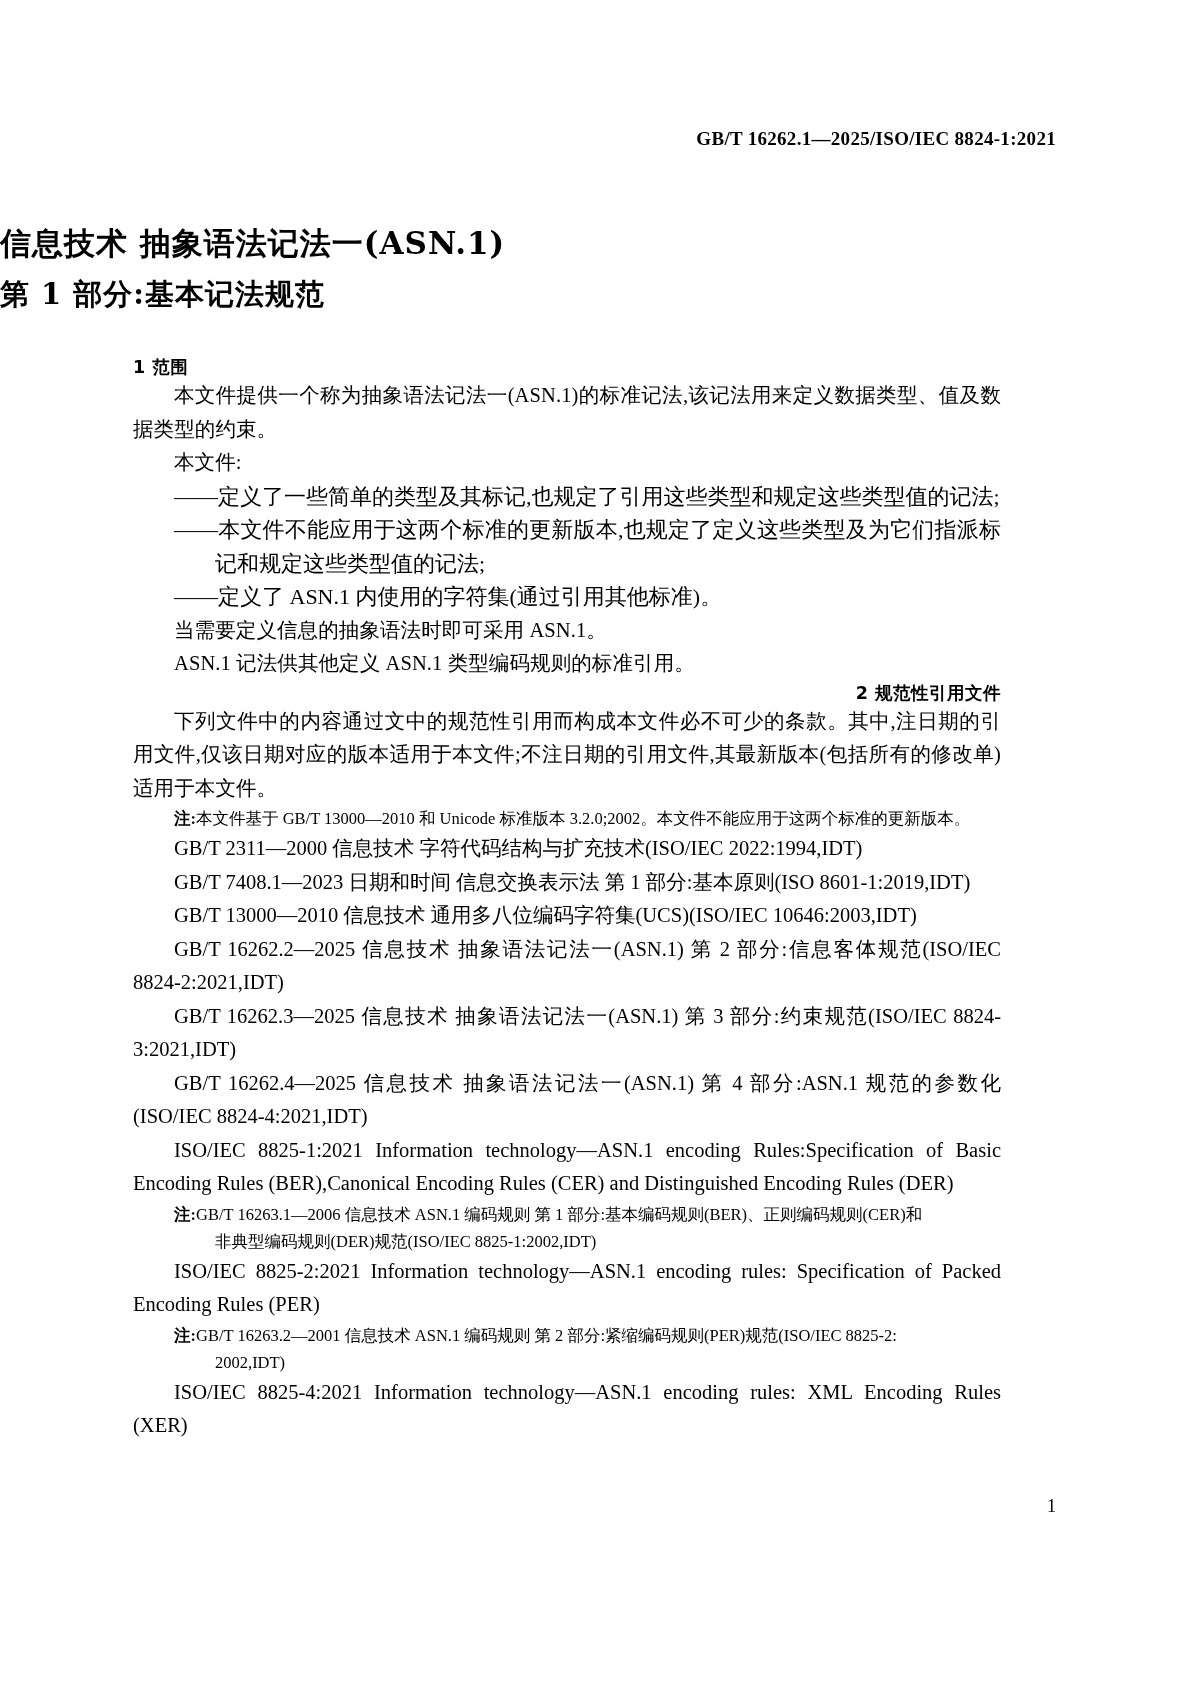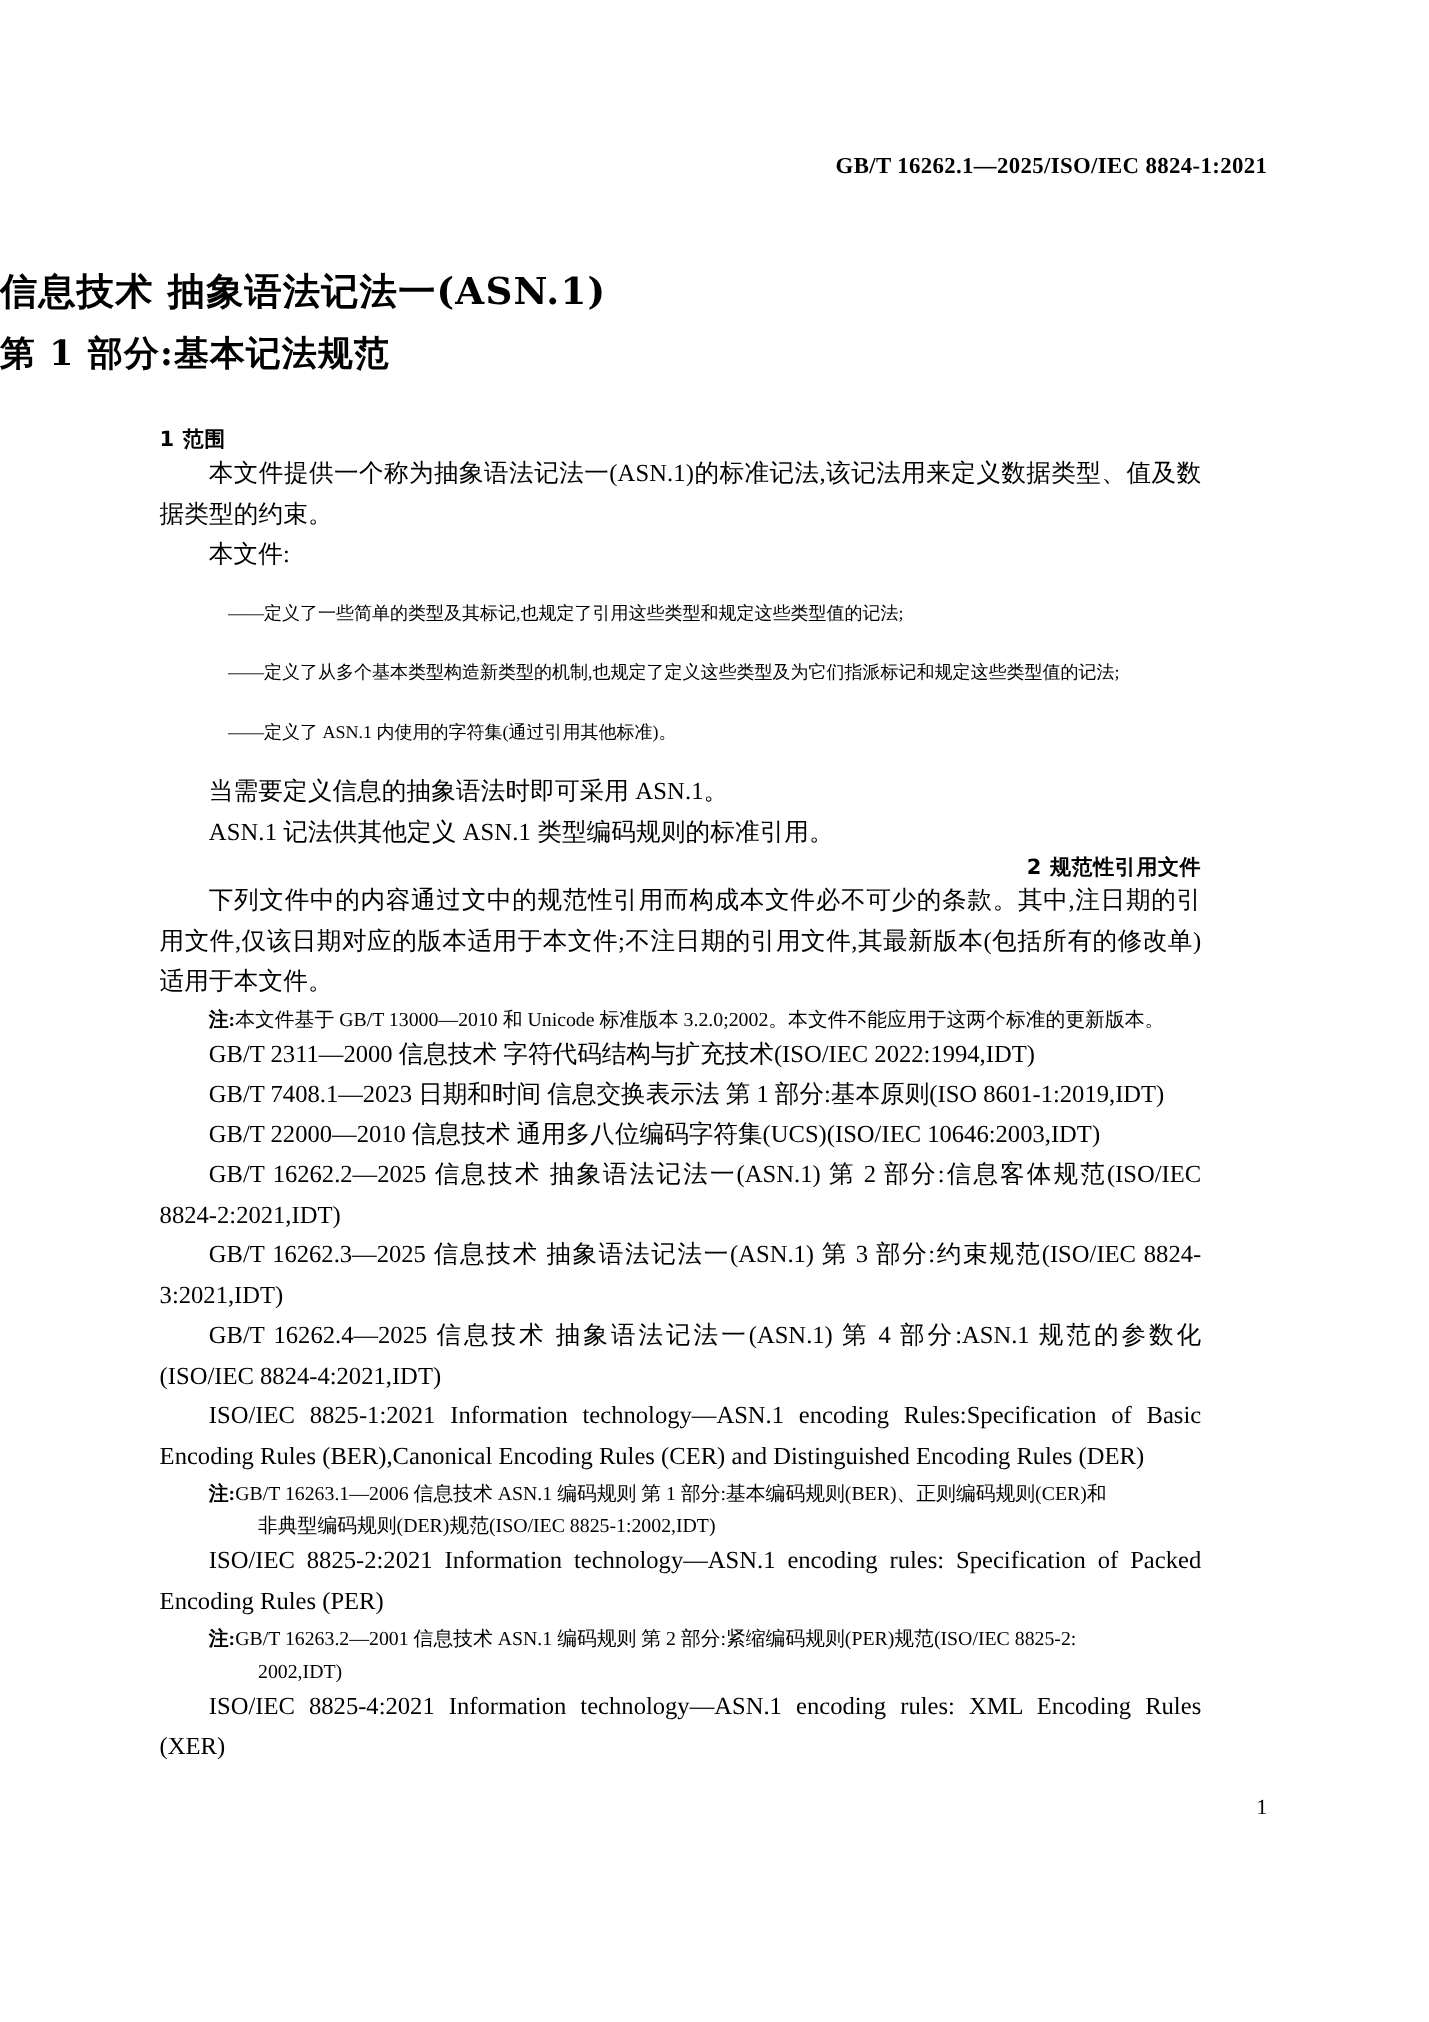--- a/index.html
+++ b/index.html
@@ -90,27 +90,27 @@
   }
   .indent { text-indent: 41px; }
   .first-para { margin-top: 28px; }
 
   ul.dash-list {
     list-style: none;
     margin: 0;
     padding: 0;
   }
   ul.dash-list li {
-    font-size: 15px;
+    font-size: 22px;
     line-height: 33.5px;
     text-align: justify;
     text-justify: inter-ideograph;
     padding-left: 82px;
     text-indent: -41px;
-    margin: 16px;
+    margin: 0;
   }
 
   p.note {
     margin: 0;
     font-size: 16.5px;
     line-height: 27px;
     text-align: justify;
     text-justify: inter-ideograph;
     padding-left: 41px;
   }
@@ -158,39 +158,39 @@
   <div class="content">
 
     <h2 class="section-heading sec1-heading">1   范围</h2>
 
     <p class="body-text indent first-para">本文件提供一个称为抽象语法记法一(ASN.1)的标准记法,该记法用来定义数据类型、值及数据类型的约束。</p>
 
     <p class="body-text indent">本文件:</p>
 
     <ul class="dash-list">
       <li>——定义了一些简单的类型及其标记,也规定了引用这些类型和规定这些类型值的记法;</li>
-      <li>——定义了从多个基本类型构造新类型的机制,也规定了定义这些类型及为它们指派标记和规定这些类型值的记法;</li>
+      <li>——本文件不能应用于这两个标准的更新版本,也规定了定义这些类型及为它们指派标记和规定这些类型值的记法;</li>
       <li>——定义了 ASN.1 内使用的字符集(通过引用其他标准)。</li>
     </ul>
 
     <p class="body-text indent">当需要定义信息的抽象语法时即可采用 ASN.1。</p>
 
     <p class="body-text indent">ASN.1 记法供其他定义 ASN.1 类型编码规则的标准引用。</p>
 
     <h2 class="section-heading sec2-heading">2   规范性引用文件</h2>
 
     <p class="body-text indent first-para">下列文件中的内容通过文中的规范性引用而构成本文件必不可少的条款。其中,注日期的引用文件,仅该日期对应的版本适用于本文件;不注日期的引用文件,其最新版本(包括所有的修改单)适用于本文件。</p>
 
     <p class="note">
       <span class="note-label">注:</span><span>本文件基于 GB/T 13000—2010 和 Unicode 标准版本 3.2.0;2002。本文件不能应用于这两个标准的更新版本。</span>
     </p>
 
     <p class="ref-item">GB/T 2311—2000   信息技术   字符代码结构与扩充技术(ISO/IEC 2022:1994,IDT)</p>
     <p class="ref-item">GB/T 7408.1—2023   日期和时间   信息交换表示法   第 1 部分:基本原则(ISO 8601-1:2019,IDT)</p>
-    <p class="ref-item">GB/T 22000—2010   信息技术   通用多八位编码字符集(UCS)(ISO/IEC 10646:2003,IDT)</p>
+    <p class="ref-item">GB/T 13000—2010   信息技术   通用多八位编码字符集(UCS)(ISO/IEC 10646:2003,IDT)</p>
     <p class="ref-item">GB/T 16262.2—2025   信息技术   抽象语法记法一(ASN.1)   第 2 部分:信息客体规范(ISO/IEC 8824-2:2021,IDT)</p>
     <p class="ref-item">GB/T 16262.3—2025   信息技术   抽象语法记法一(ASN.1)   第 3 部分:约束规范(ISO/IEC 8824-3:2021,IDT)</p>
     <p class="ref-item">GB/T 16262.4—2025   信息技术   抽象语法记法一(ASN.1)   第 4 部分:ASN.1 规范的参数化(ISO/IEC 8824-4:2021,IDT)</p>
     <p class="ref-item">ISO/IEC 8825-1:2021   Information technology—ASN.1 encoding Rules:Specification of Basic Encoding Rules (BER),Canonical Encoding Rules (CER) and Distinguished Encoding Rules (DER)</p>
 
     <p class="note">
       <span class="note-label">注:</span><span>GB/T 16263.1—2006   信息技术   ASN.1 编码规则   第 1 部分:基本编码规则(BER)、正则编码规则(CER)和</span>
     </p>
     <p class="note-cont">非典型编码规则(DER)规范(ISO/IEC 8825-1:2002,IDT)</p>
 

